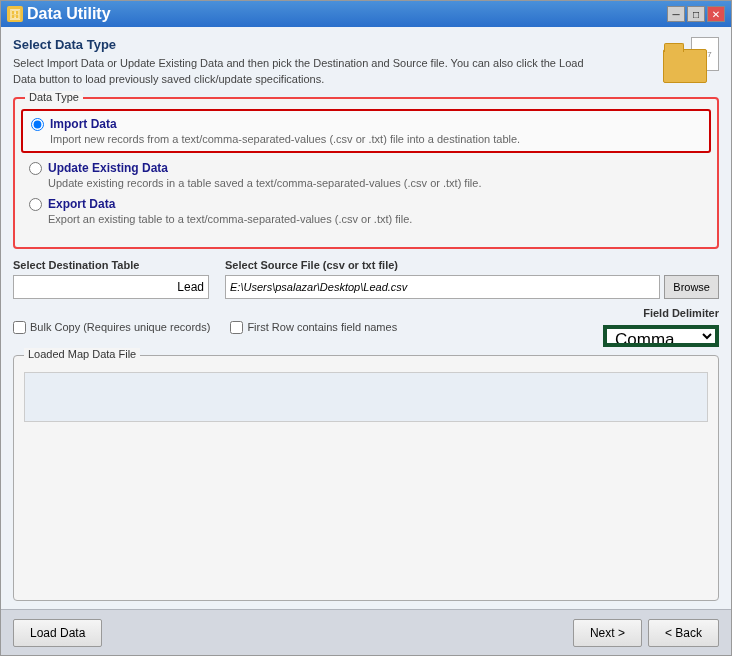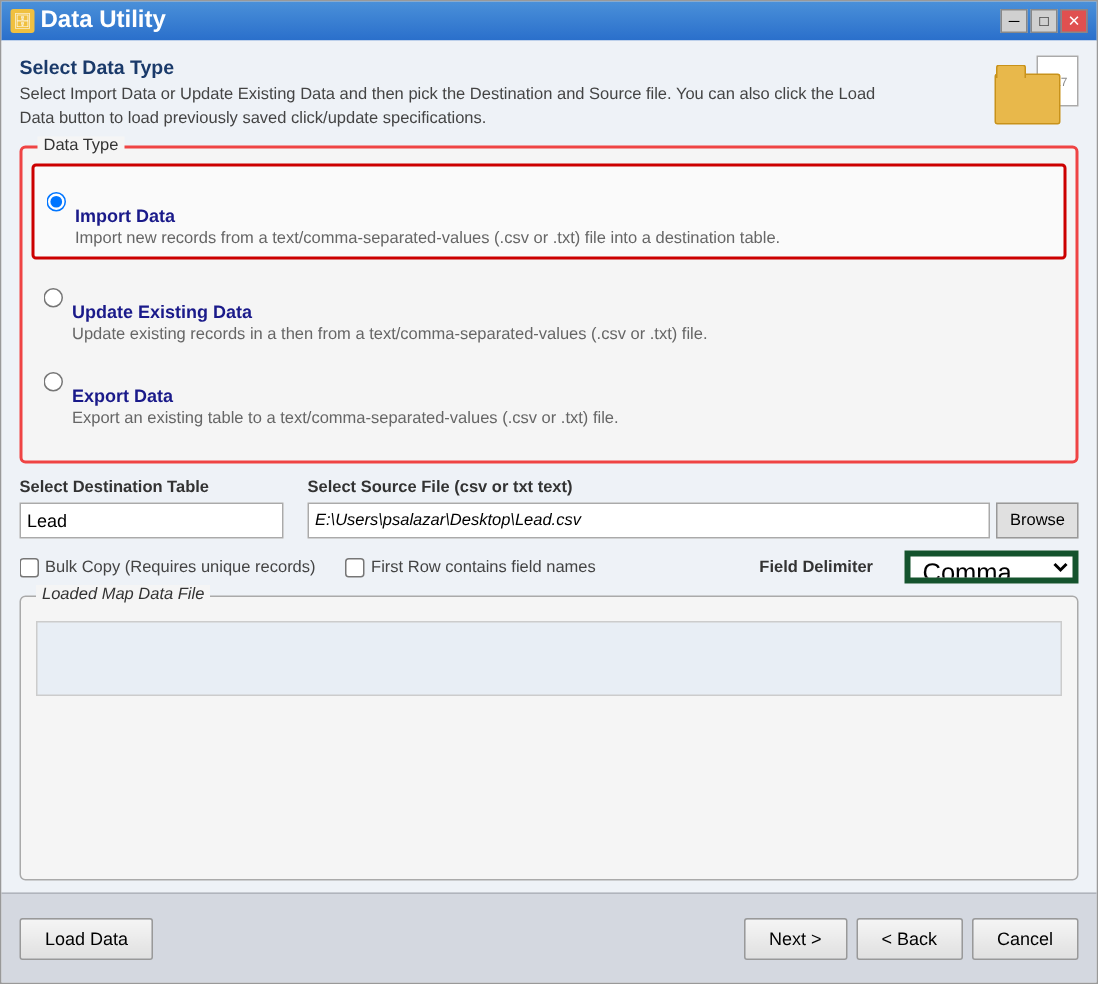--- a/index.html
+++ b/index.html
@@ -174,21 +174,20 @@
     }
     .radio-input {
       width: 13px;
       height: 13px;
       flex-shrink: 0;
     }
     .radio-label {
       font-size: 12px;
       font-weight: bold;
       color: #1a1a8a;
-      margin-top: 20px;
     }
     .radio-desc {
       font-size: 11px;
       color: #666;
       margin-left: 19px;
     }
     .bottom-section {
       display: flex;
       flex-direction: column;
       gap: 8px;
@@ -259,23 +258,24 @@
     .checkbox-input {
       width: 13px;
       height: 13px;
     }
     .checkbox-label {
       font-size: 11px;
       color: #444;
     }
     .delimiter-group {
       display: flex;
-      align-items: center;
-      gap: 21px;
+      align-items: flex-end;
+      gap: 6px;
       margin-left: auto;
+      flex-direction: column;
     }
     .delimiter-label {
       font-size: 11px;
       font-weight: bold;
       color: #333;
     }
     .delimiter-select {
       height: 22px;
       border: 4px solid #14532d;
       background: white;
@@ -284,21 +284,20 @@
       cursor: pointer;
     }
     .map-group {
       border: 1px solid #aaa;
       background: #f5f5f5;
       border-radius: 4px;
       padding: 8px 10px 10px 10px;
       flex: 1;
       position: relative;
       min-height: 80px;
-      font-style: italic;
     }
     .map-label {
       position: absolute;
       top: -8px;
       left: 10px;
       background: #f5f5f5;
       padding: 0 4px;
       font-size: 11px;
       color: #333;
     }
@@ -309,21 +308,21 @@
       height: 50px;
     }
     .footer {
       background: #d4d8e0;
       border-top: 1px solid #b0b4bc;
       padding: 8px 12px;
       display: flex;
       align-items: center;
       justify-content: space-between;
       flex-shrink: 0;
-      height: 60px;
+      height: 46px;
     }
     .footer-right {
       display: flex;
       gap: 6px;
     }
     .footer-btn {
       height: 28px;
       padding: 0 16px;
       background: linear-gradient(to bottom, #f5f5f5, #e0e0e0);
       border: 1px solid #999;
@@ -373,49 +372,49 @@
           <span class="radio-label">Import Data</span>
         </div>
         <div class="radio-desc">Import new records from a text/comma-separated-values (.csv or .txt) file into a destination table.</div>
       </div>
 
       <div class="radio-option">
         <div class="radio-row">
           <input type="radio" class="radio-input" name="datatype" style="">
           <span class="radio-label">Update Existing Data</span>
         </div>
-        <div class="radio-desc">Update existing records in a then from a text/comma-separated-values (.csv or .txt) file.</div>
+        <div class="radio-desc">Update existing records in a table saved a text/comma-separated-values (.csv or .txt) file.</div>
       </div>
 
       <div class="radio-option">
         <div class="radio-row">
           <input type="radio" class="radio-input" name="datatype" style="">
           <span class="radio-label">Export Data</span>
         </div>
         <div class="radio-desc">Export an existing table to a text/comma-separated-values (.csv or .txt) file.</div>
       </div>
     </div>
 
     <div class="bottom-section">
 
       <div class="destination-source-row">
 
         <div class="field-group">
           <span class="field-label">Select Destination Table</span>
           <div class="select-wrapper">
-            <select class="select-input" style="width:176px;">
+            <select class="select-input" style="width:196px;text-align:right;">
               <option>Lead</option>
               <option>Contact</option>
               <option>Account</option>
             </select>
           </div>
         </div>
 
         <div class="field-group" style="flex:1;">
-          <span class="field-label">Select Source File (csv or txt text)</span>
+          <span class="field-label">Select Source File (csv or txt file)</span>
           <div class="source-row-inner">
             <input type="text" class="text-input" style="flex: 1 1 0%; font-style: italic;" value="E:\Users\psalazar\Desktop\Lead.csv">
             <button class="browse-btn">Browse</button>
           </div>
         </div>
       </div>
 
       <div class="options-row">
         <div class="checkbox-row">
           <input type="checkbox" class="checkbox-input" style="">
@@ -441,16 +440,15 @@
         <div class="map-content"></div>
       </div>
     </div>
   </div>
 
   <div class="footer">
     <button class="footer-btn">Load Data</button>
     <div class="footer-right">
       <button class="footer-btn">Next &gt;</button>
       <button class="footer-btn">&lt; Back</button>
-      <button class="footer-btn">Cancel</button>
     </div>
   </div>
 </div>
 
 </body></html>

